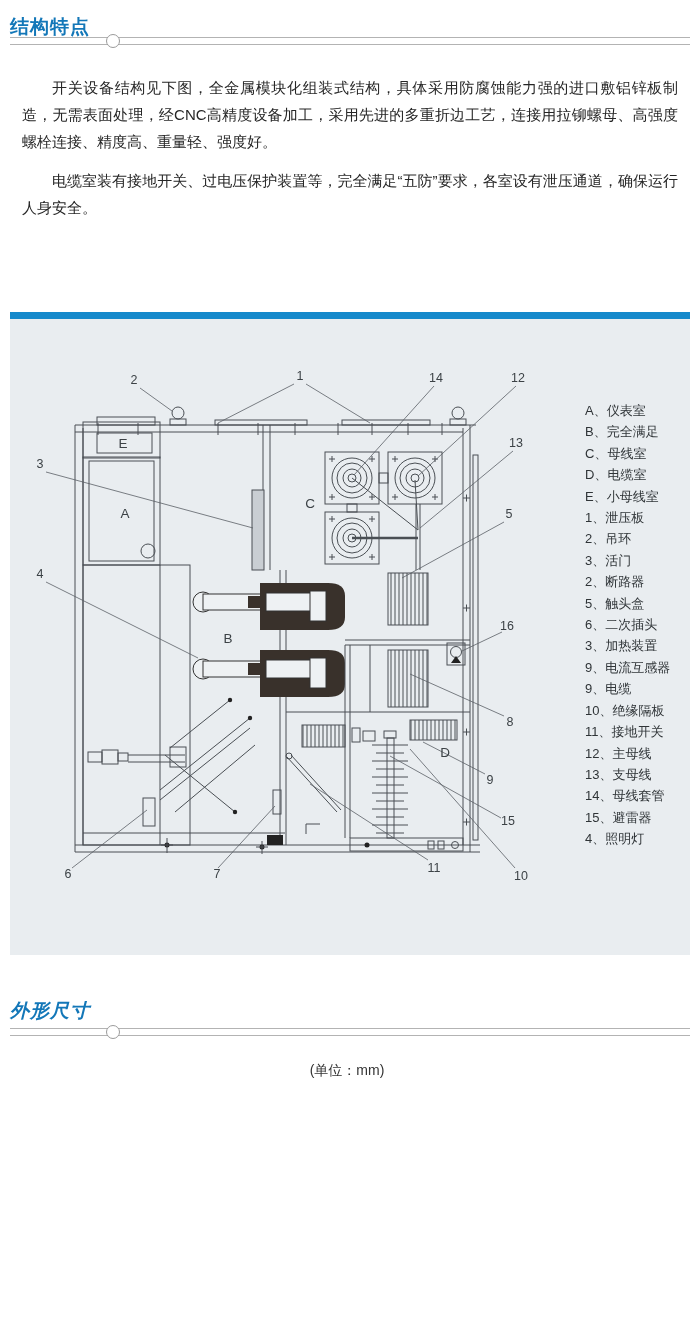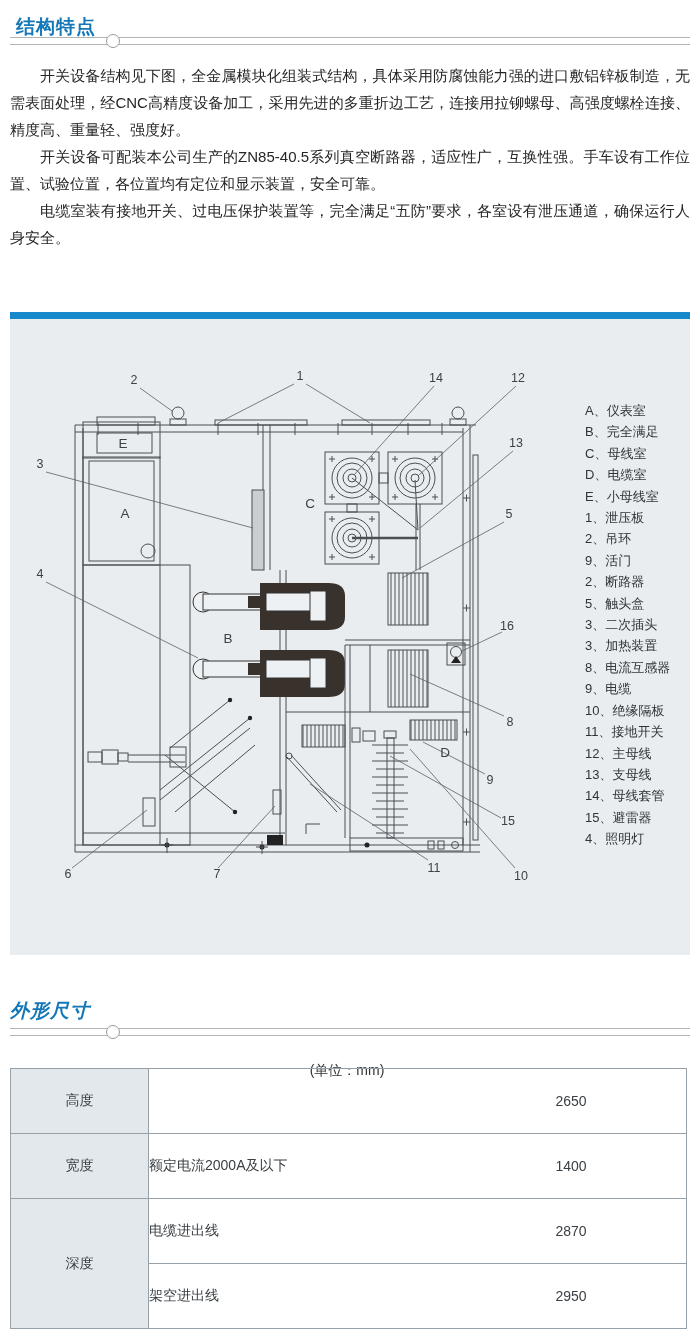--- a/index.html
+++ b/index.html
@@ -5,21 +5,21 @@
   html,body{margin:0;padding:0;background:#fff;}
   .page{position:relative;width:700px;height:1338px;background:#fff;overflow:hidden;
         font-family:"Liberation Sans","DejaVu Sans",sans-serif;color:#222;}
   .sec-title{position:absolute;left:10px;font-size:19px;font-weight:bold;color:#1377b8;letter-spacing:1px;}
   .sec-rule{position:absolute;left:10px;width:680px;height:6px;
             border-top:1px solid #b3b3b3;border-bottom:1px solid #b3b3b3;}
   .rule-dot{position:absolute;top:-4px;width:12px;height:12px;border:1.5px solid #9b9b9b;
             border-radius:50%;background:#fff;}
   .body-text{position:absolute;left:10px;top:62px;width:680px;font-size:15px;line-height:27px;
              text-align:justify;color:#262626;}
-  .body-text p{margin:0;text-indent:2em;}
+  .body-text p{margin:12px;text-indent:2em;}
   
   .panel{position:absolute;left:10px;top:312px;width:680px;height:643px;background:#e9edf0;}
   .panel .bar{position:absolute;left:0;top:0;width:680px;height:7px;background:#1589cb;}
   .legend{position:absolute;left:575px;top:88px;font-size:13px;line-height:21.4px;color:#2f3437;}
   .legend-item{white-space:nowrap;}
   svg text{font-family:"Liberation Sans","DejaVu Sans",sans-serif;}
   
   .unit-note{position:absolute;left:10px;top:1062px;width:674px;text-align:center;font-size:14px;color:#333;}
   table.dims{position:absolute;left:10px;top:1068px;width:674px;border-collapse:collapse;
              font-size:14px;color:#3a3f44;table-layout:fixed;}
@@ -27,28 +27,27 @@
   table.dims{border:1px solid #97a0a6;}
   td.cat{width:137px;background:#e3e8ec;text-align:center;border-right:1px solid #97a0a6;}
   td.cond{padding-left:26px;width:307px;}
   td.val{width:230px;text-align:center;}
 </style>
 </head>
 <body>
 
 <div class="page">
 
-  <div class="sec-title" style="top:14px;margin-left:6px;">结构特点</div>
+  <div class="sec-title" style="top:14px;">结构特点</div>
   <div class="sec-rule" style="top:37px;">
     <div class="rule-dot" style="left:96px;"></div>
   </div>
 
   <div class="body-text">
     <p>开关设备结构见下图，全金属模块化组装式结构，具体采用防腐蚀能力强的进口敷铝锌板制造，无需表面处理，经CNC高精度设备加工，采用先进的多重折边工艺，连接用拉铆螺母、高强度螺栓连接、精度高、重量轻、强度好。</p>
-    <p>开关设备可配装本公司生产的ZN85-40.5系列真空断路器，适应性广，互换性强。手车设有工作位置、试验位置，各位置均有定位和显示装置，安全可靠。</p>
     <p>电缆室装有接地开关、过电压保护装置等，完全满足“五防”要求，各室设有泄压通道，确保运行人身安全。</p>
   </div>
 
   <div class="panel">
     <div class="bar"></div>
 
     <svg width="560" height="643" viewBox="0 0 560 643" style="position:absolute;left:0;top:0;">
       <defs>
         <pattern id="vhatch" width="4" height="6" patternUnits="userSpaceOnUse">
           <path d="M1 0V6" stroke="#4a4f54" stroke-width="1"></path>
@@ -227,61 +226,38 @@
 
     <div class="legend">
 
     <div class="legend-item">A、仪表室</div>
         <div class="legend-item">B、完全满足</div>
         <div class="legend-item">C、母线室</div>
         <div class="legend-item">D、电缆室</div>
         <div class="legend-item">E、小母线室</div>
         <div class="legend-item">1、泄压板</div>
         <div class="legend-item">2、吊环</div>
-        <div class="legend-item">9、活门</div>
+        <div class="legend-item">3、活门</div>
         <div class="legend-item">2、断路器</div>
         <div class="legend-item">5、触头盒</div>
-        <div class="legend-item">3、二次插头</div>
+        <div class="legend-item">6、二次插头</div>
         <div class="legend-item">3、加热装置</div>
-        <div class="legend-item">8、电流互感器</div>
+        <div class="legend-item">9、电流互感器</div>
         <div class="legend-item">9、电缆</div>
         <div class="legend-item">10、绝缘隔板</div>
         <div class="legend-item">11、接地开关</div>
         <div class="legend-item">12、主母线</div>
         <div class="legend-item">13、支母线</div>
         <div class="legend-item">14、母线套管</div>
         <div class="legend-item">15、避雷器</div>
         <div class="legend-item">4、照明灯</div>
       </div>
   </div>
 
   <div class="sec-title" style="top:998px;font-style:italic;">外形尺寸</div>
   <div class="sec-rule" style="top:1028px;">
     <div class="rule-dot" style="left:96px;"></div>
   </div>
 
   <div class="unit-note">(单位：mm)</div>
 
-  <table class="dims">
-    <tbody>
-        <tr>
-      <td class="cat">高度</td>
-      <td class="cond"></td>
-      <td class="val">2650</td>
-    </tr>
-    <tr>
-      <td class="cat">宽度</td>
-      <td class="cond">额定电流2000A及以下</td>
-      <td class="val">1400</td>
-    </tr>
-    <tr>
-      <td class="cat" rowspan="2">深度</td>
-      <td class="cond">电缆进出线</td>
-      <td class="val">2870</td>
-    </tr>
-    <tr>
-      <td class="cond">架空进出线</td>
-      <td class="val">2950</td>
-    </tr>
-  </tbody>
-    </table>
 
 </div>
 
 </body></html>

